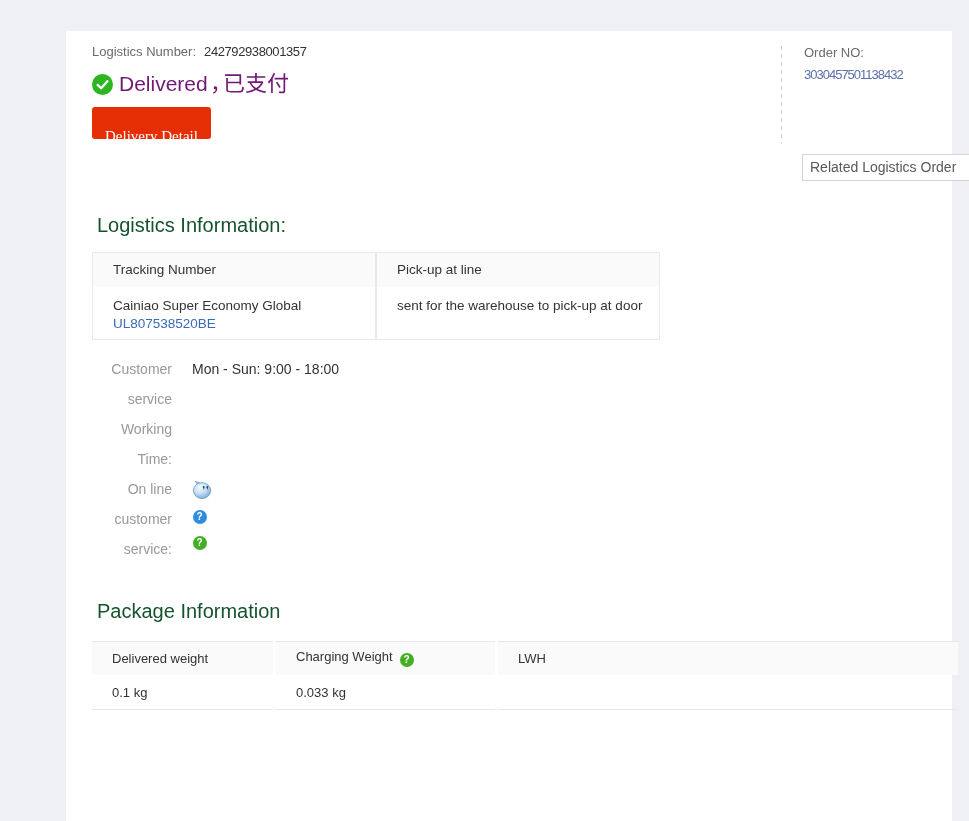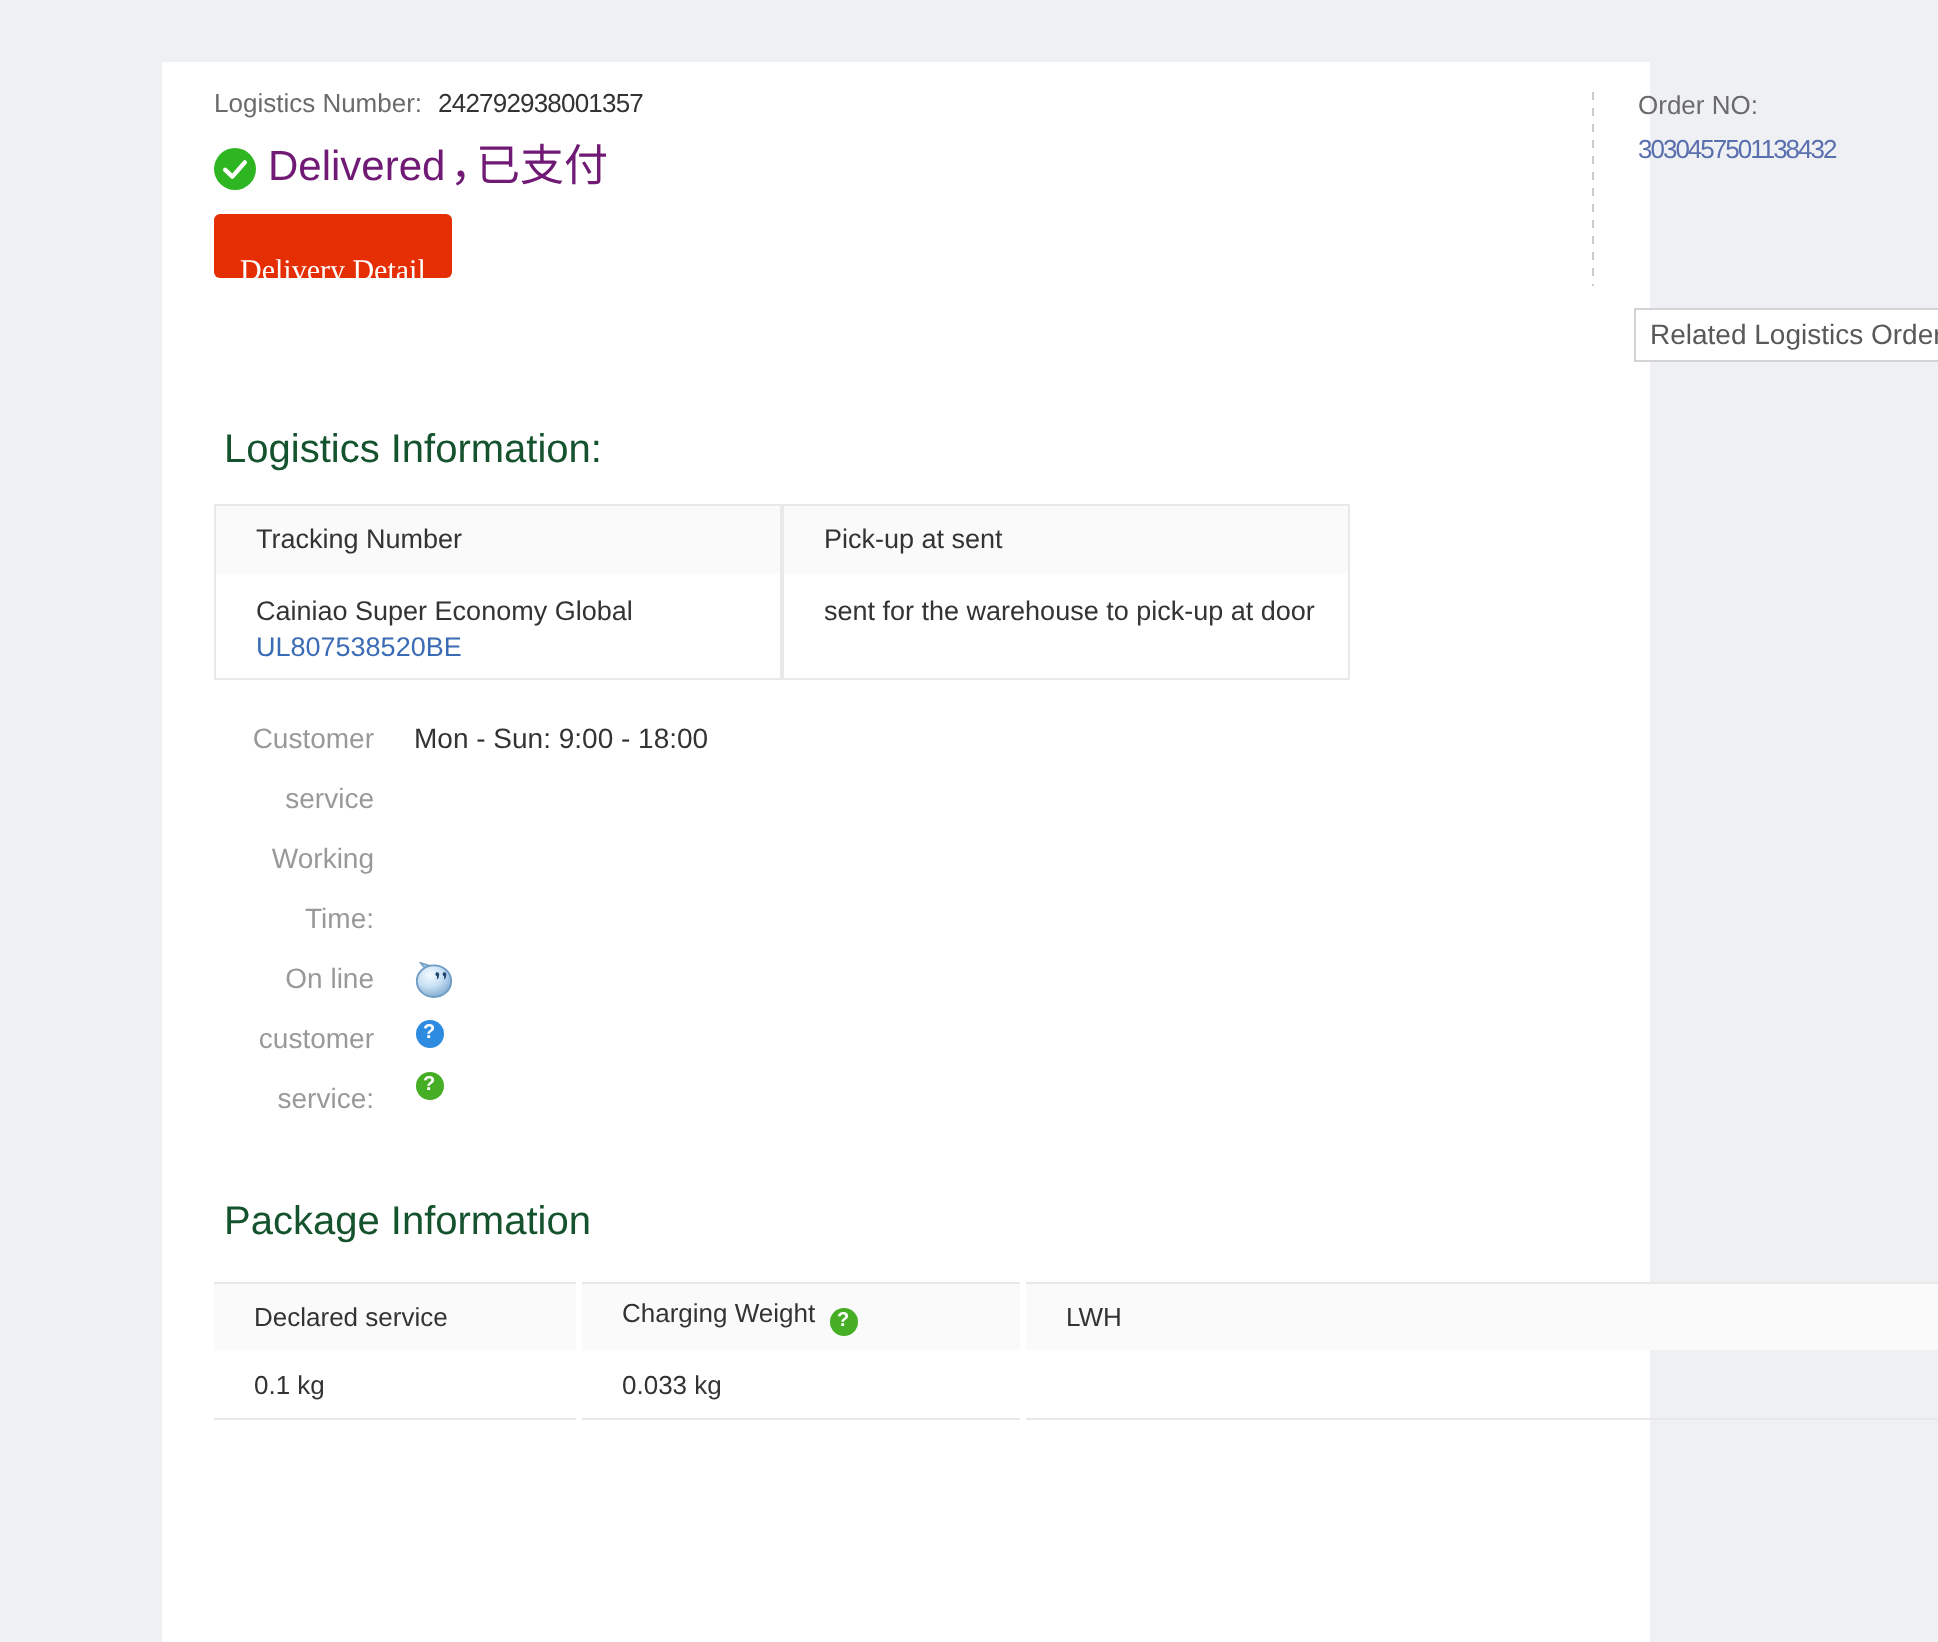--- a/index.html
+++ b/index.html
@@ -6,22 +6,22 @@
   html, body { width: 969px; height: 821px; }
   body {
     position: relative;
     overflow: hidden;
     background: #eef0f4;
     font-family: "Liberation Sans", "DejaVu Sans", sans-serif;
     -webkit-font-smoothing: antialiased;
   }
   .panel {
     position: absolute;
-    left: 81px; top: 31px;
-    width: 744px; height: 790px;
+    left: 66px; top: 31px;
+    width: 886px; height: 790px;
     background: #ffffff;
   }
   .content { padding-left: 26px; }
 
   
   .top { position: relative; height: 180px; }
   .logistics-number-row {
     position: absolute; left: 26px; top: 13px;
     font-size: 13px; line-height: 16px; color: #6b6b6b;
   }
@@ -180,21 +180,21 @@
 
     <div class="cards">
       <div class="card">
         <div class="card-header">Tracking Number</div>
         <div class="card-body">
           <div>Cainiao Super Economy Global</div>
           <div><a>UL807538520BE</a></div>
         </div>
       </div>
       <div class="card">
-        <div class="card-header">Pick-up at sent</div>
+        <div class="card-header">Pick-up at line</div>
         <div class="card-body">
           <div>sent for the warehouse to pick-up at door</div>
         </div>
       </div>
     </div>
 
 
     <div class="cs-list">
       <div class="cs-row">
         <div class="cs-label">Customer service Working Time:</div>
@@ -232,21 +232,21 @@
 
     <div class="pkg-table-wrap">
       <table class="pkg">
         <colgroup>
             <col style="width:181px">
             <col style="width:219px">
             <col>
           </colgroup>
         <thead>
           <tr>
-            <th><span>Declared service</span></th>
+            <th><span>Delivered weight</span></th>
             <th><span>Charging Weight</span><span class="qmark green qmark-inline">?</span></th>
             <th><span>LWH</span></th>
           </tr>
         </thead>
         <tbody>
           <tr>
             <td>0.1 kg</td>
             <td>0.033 kg</td>
             <td></td>
           </tr>

